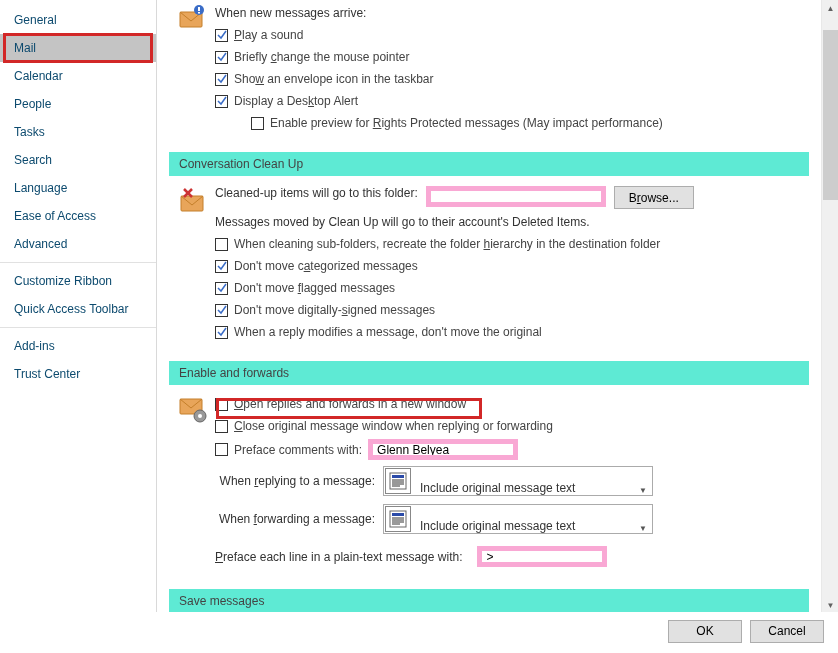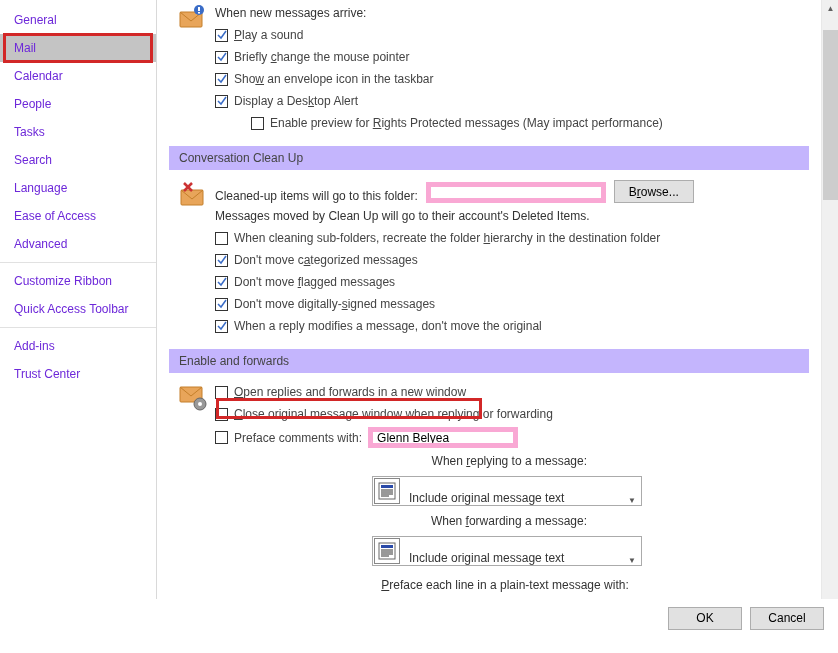--- a/index.html
+++ b/index.html
@@ -20,21 +20,21 @@
     }
     .sidebar {
       width: 157px;
       border-right: 1px solid #d9d9d9;
       padding: 6px 0;
       background: #ffffff;
     }
     .sidebar-item {
       padding: 7px 14px;
       cursor: pointer;
-      color: #6d28d9;
+      color: #0c4a6e;
     }
     .sidebar-item.selected {
       background: #c4c4c4;
     }
     .sidebar-sep {
       height: 1px;
       background: #e1e1e1;
       margin: 4px 0;
     }
     .content {
@@ -73,25 +73,25 @@
     }
     .scroll-thumb {
       position: absolute;
       top: 30px;
       left: 1px;
       width: 15px;
       height: 170px;
       background: #cdcdcd;
     }
     .group-header {
-      background: #c4b5fd;
+      background: #5eead4;
       padding: 5px 10px;
       font-size: 12px;
       color: #444;
-      margin-top: 6px;
+      margin-top: 12px;
     }
     .group-body {
       padding: 8px 10px 6px 10px;
     }
     .icon-col {
       display: flex;
       gap: 8px;
     }
     .section-icon {
       width: 28px;
@@ -120,21 +120,21 @@
       display: inline-flex;
       align-items: center;
       justify-content: center;
       flex-shrink: 0;
     }
     .chk svg { display: block; }
     .sub-label { color: #444; }
     .u { text-decoration: underline; }
     .field-inline {
       display: flex;
-      align-items: flex-end;
+      align-items: flex-start;
       gap: 8px;
       padding: 2px 0;
     }
     input.text {
       border: 5px solid #f9a8d4;
       height: 21px;
       padding: 0 4px;
       font-family: inherit;
       font-size: 12px;
     }
@@ -173,29 +173,28 @@
       width: 18px;
       text-align: center;
       color: #555;
       font-size: 8px;
     }
     .form-row {
       display: flex;
       align-items: center;
       gap: 8px;
       padding: 4px 0;
-      flex-direction: column;
     }
     .form-label {
       width: 160px;
       text-align: right;
     }
     .footer {
       position: absolute;
-      bottom: 16px;
+      bottom: 3px;
       right: 0;
       height: 38px;
       width: 100%;
       display: flex;
       justify-content: flex-end;
       align-items: center;
       padding-right: 14px;
       gap: 8px;
       background: #fff;
     }

